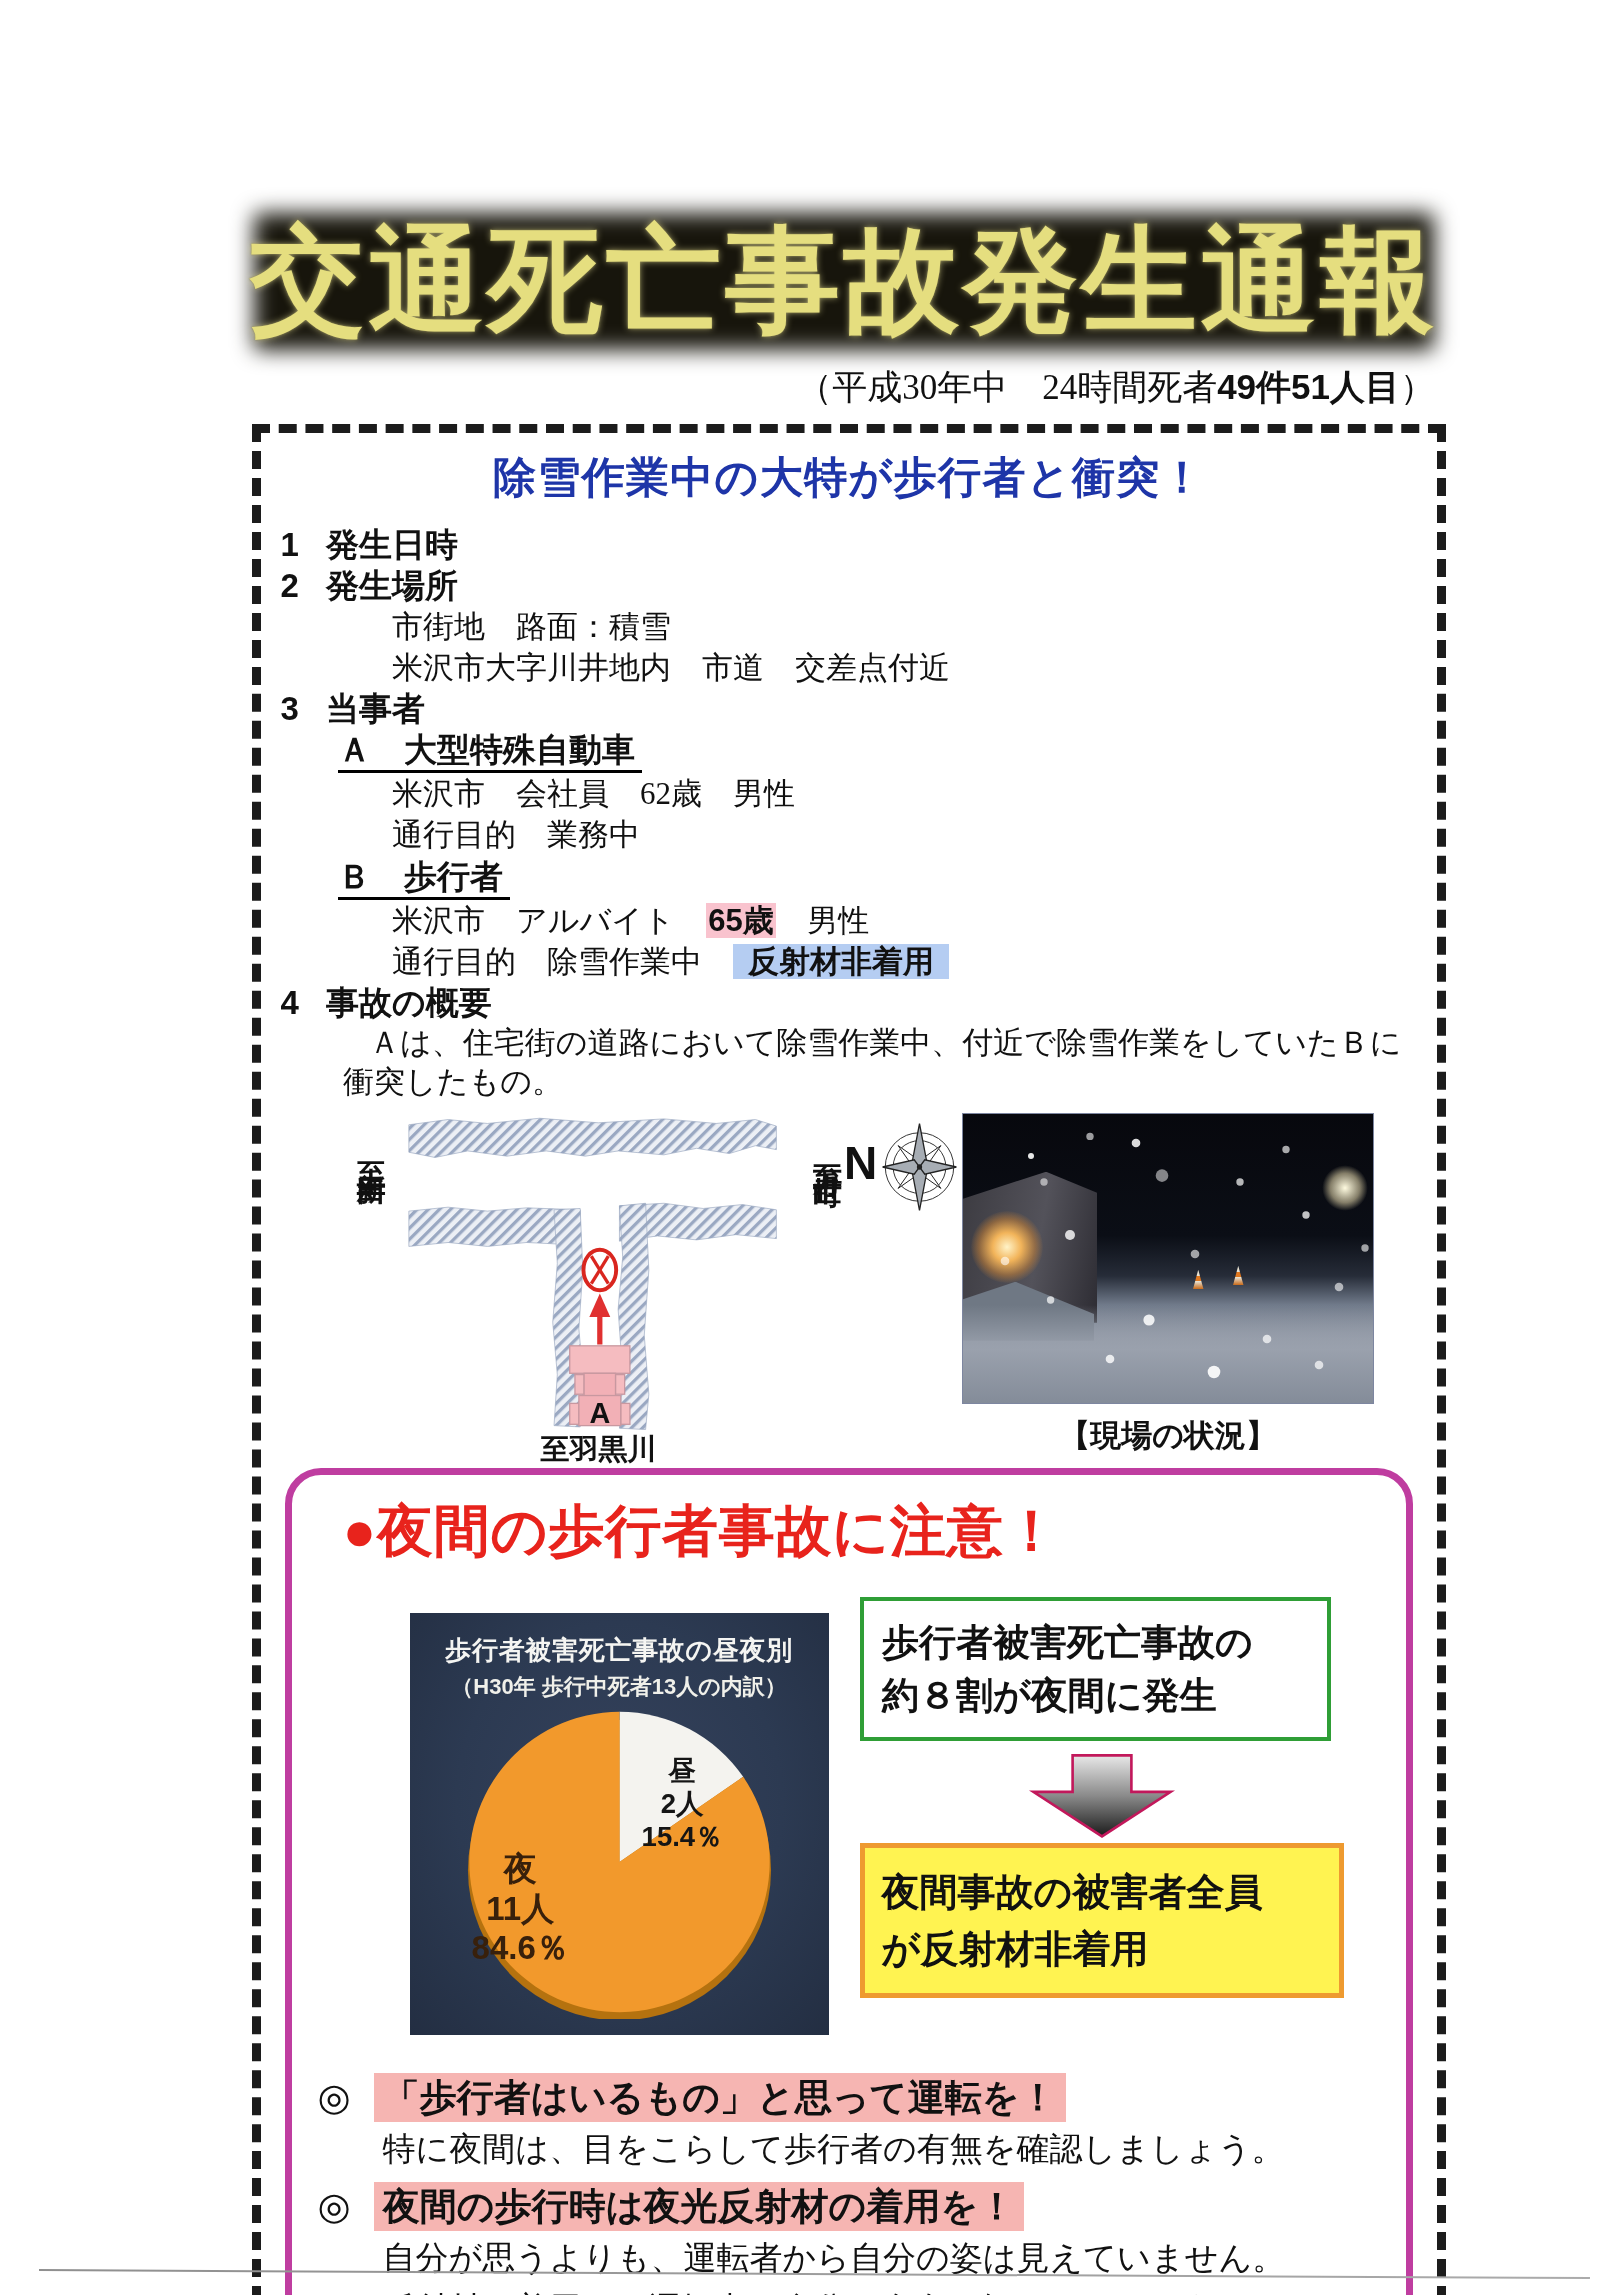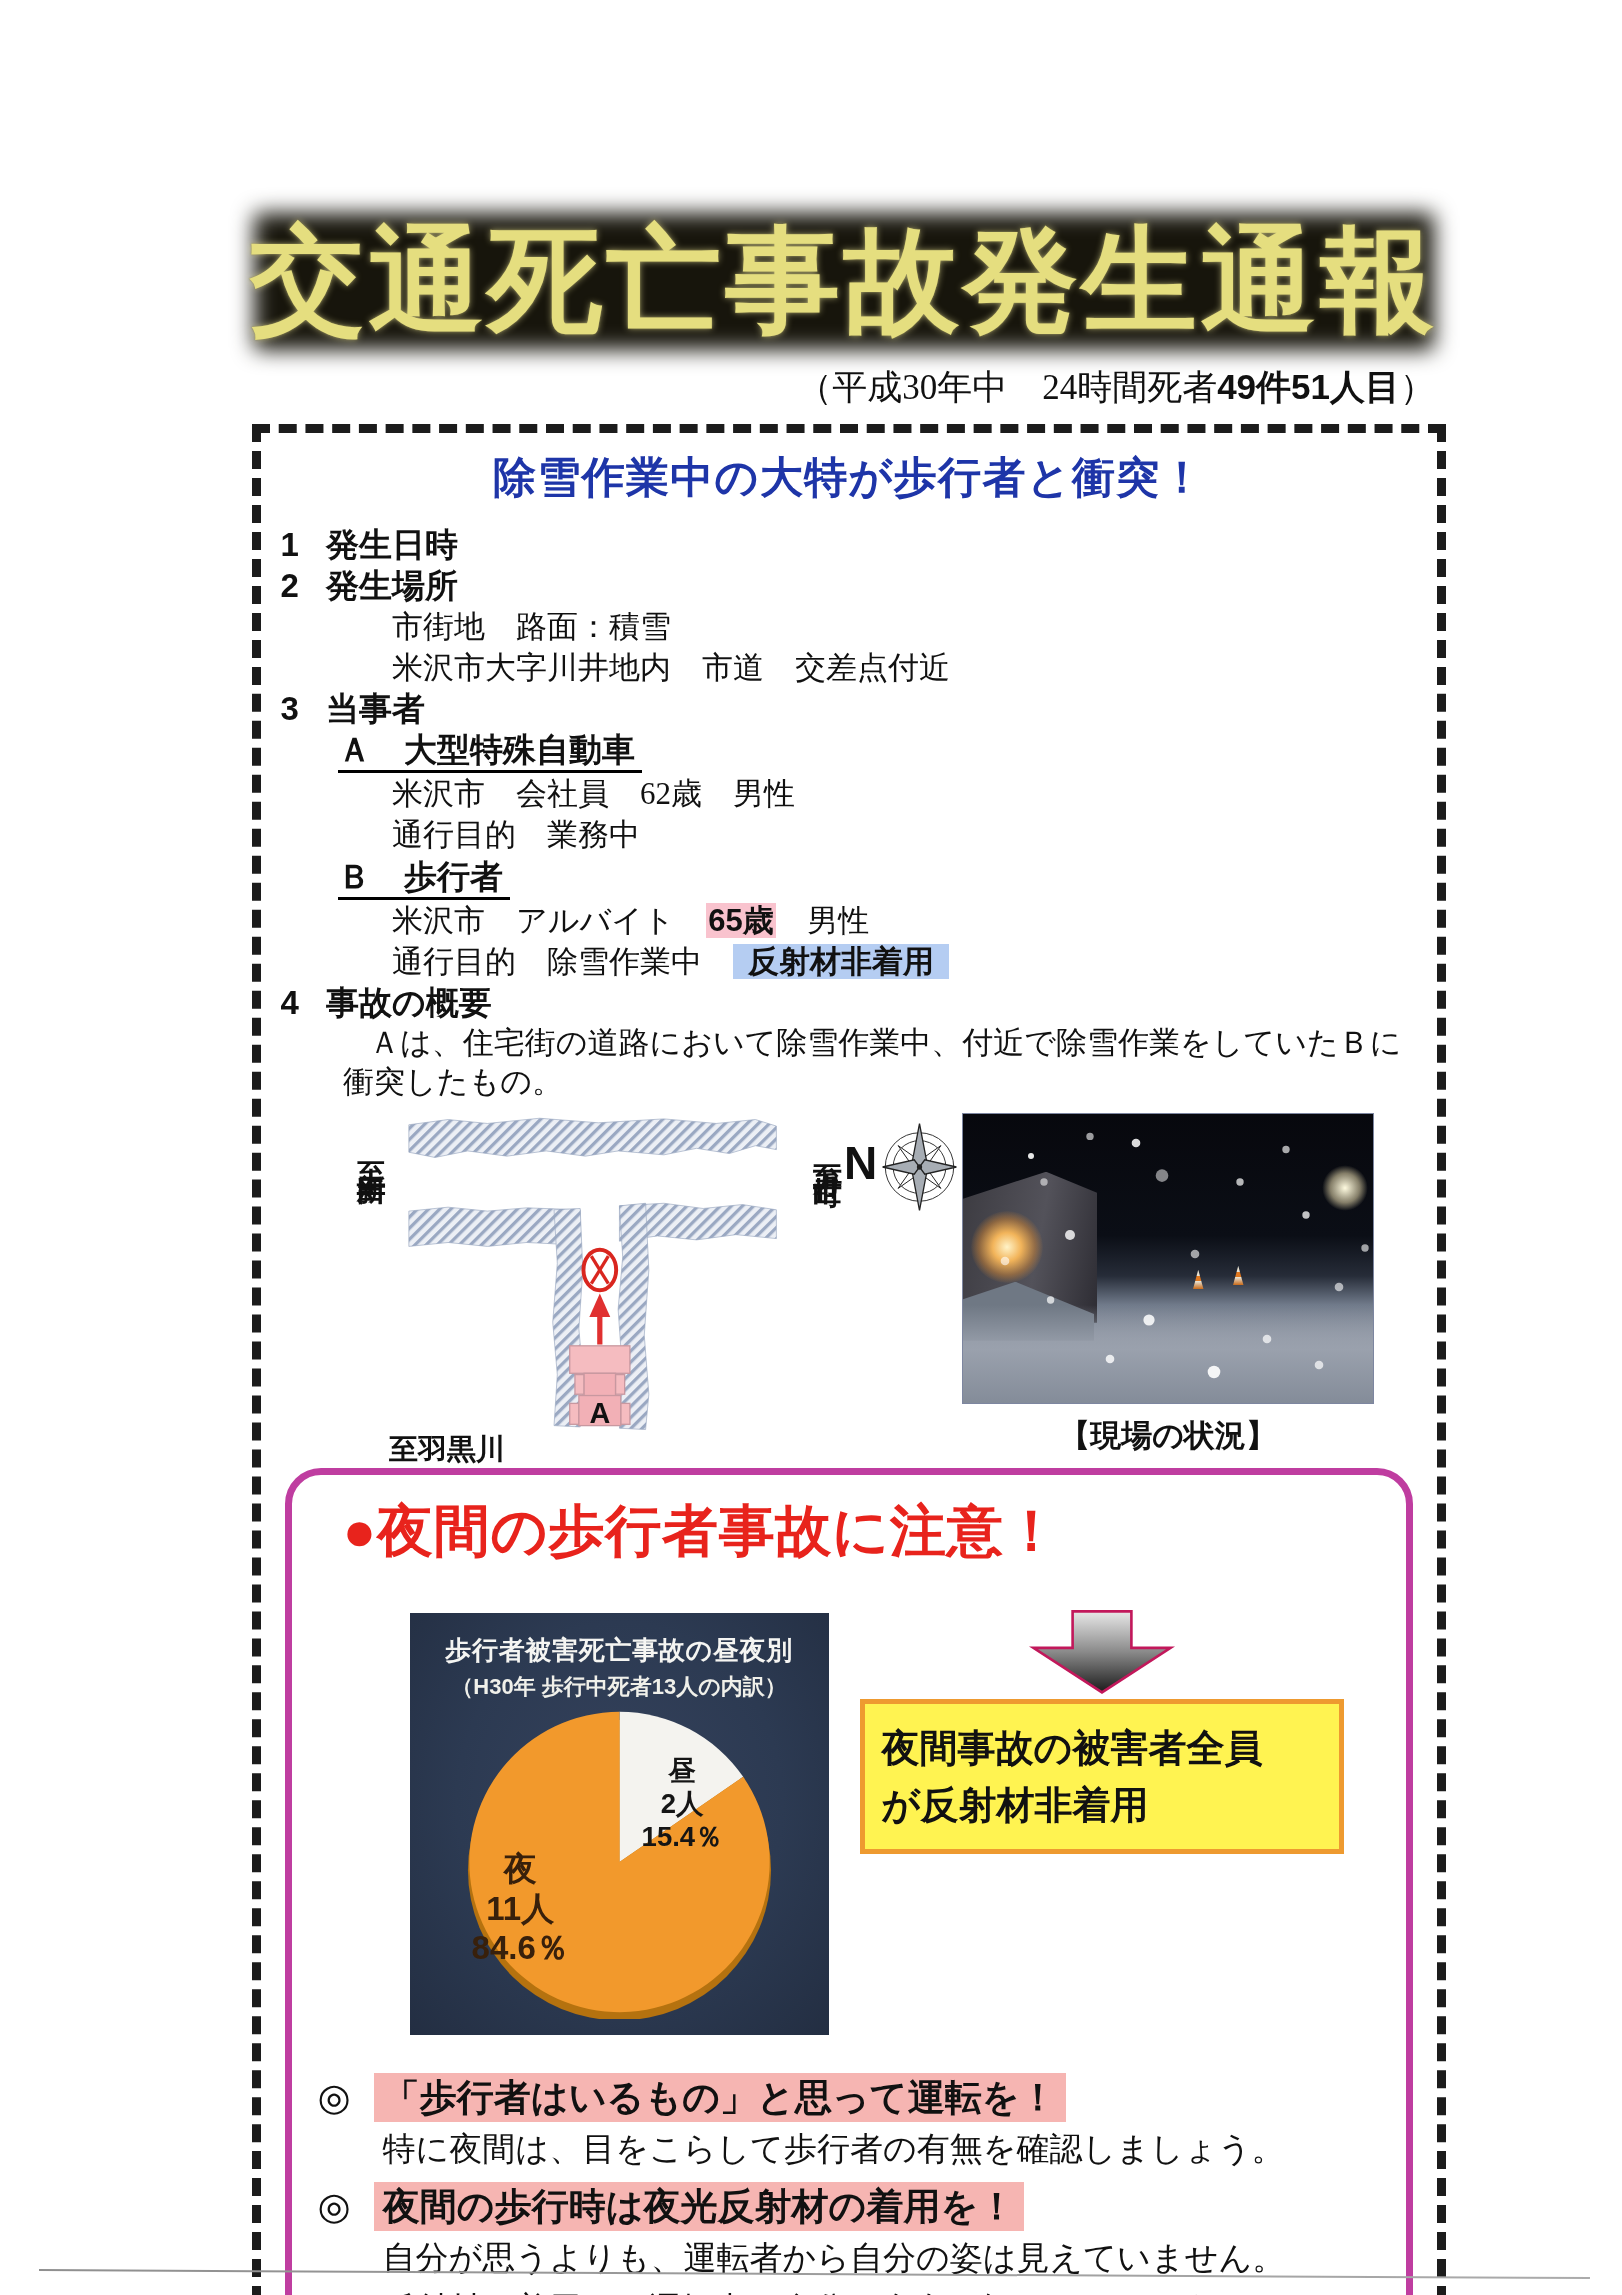--- a/index.html
+++ b/index.html
@@ -36,21 +36,21 @@
   .s4-body { font-family:"Liberation Serif","DejaVu Serif",serif; font-size:31px; line-height:39px; padding-left:82px; color:#111; }
   .s4-body .ind { display:block; text-indent:26px; }
 
   
   .diagram { display:flex; margin:11.8px 0 0 79px; height:340px; }
   .map-block { position:relative; width:609px; height:340px; flex:none; }
   .vlabel { writing-mode:vertical-rl; text-orientation:upright; font-size:29px; font-weight:600; letter-spacing:5.2px; color:#111; }
   .vlabel.left  { position:absolute; left:11.8px;  top:26px; }
   .vlabel.right { position:absolute; left:468px; top:29.4px; }
   .map-svg { position:absolute; left:49px; top:0; }
-  .map-bottom { position:absolute; left:49px; top:317px; width:419px; font-size:29px; font-weight:600; color:#111; }
+  .map-bottom { position:absolute; left:49px; top:317px; width:419px; text-align:center; font-size:29px; font-weight:600; color:#111; }
   .compass { position:absolute; left:504px; top:5.2px; display:flex; align-items:flex-start; }
   .compass .nletter { font-size:46px; font-weight:900; color:#111; margin:18.3px 2.6px 0 0; }
 
   .photo-block { position:relative; width:419px; flex:none; margin-left:13px; }
   .photo { position:relative; width:412px; height:291px; overflow:hidden; border:1.3px solid #7d86a0;
     background:linear-gradient(180deg,#07080d 0%,#0b0e16 42%,#262c38 56%,#707a8a 66%,#8e95a2 78%,#79818f 100%); }
   .ph-building { position:absolute; left:0; top:58px; width:134px; height:151px;
     background:linear-gradient(100deg,#3c3b41 0%,#53525a 55%,#2d2c33 100%);
     clip-path:polygon(0 18%, 62% 0, 100% 14%, 100% 100%, 0 100%); }
   .ph-light { position:absolute; left:7.9px; top:97px; width:72px; height:72px; border-radius:50%;
@@ -251,20 +251,24 @@
             <div>15.4％</div>
           </div>
           <div class="pie-label night">
             <div>夜</div>
             <div>11人</div>
             <div>84.6％</div>
           </div>
         </div>
 
         <div class="flow-col">
+          <div class="green-box">
+            <div>歩行者被害死亡事故の</div>
+            <div>約８割が夜間に発生</div>
+          </div>
           <svg class="flow-arrow" width="196" height="85" viewBox="0 0 300 130">
             <defs>
               <linearGradient id="arrowgrad" x1="0" y1="0" x2="0" y2="1">
                 <stop offset="0" stop-color="#e8e8e8"></stop>
                 <stop offset="0.5" stop-color="#8a8a8a"></stop>
                 <stop offset="1" stop-color="#1b1b1b"></stop>
               </linearGradient>
             </defs>
             <polygon points="105,2 195,2 195,58 255,58 150,126 45,58 105,58" fill="url(#arrowgrad)" stroke="#c2185b" stroke-width="4"></polygon>
           </svg>

